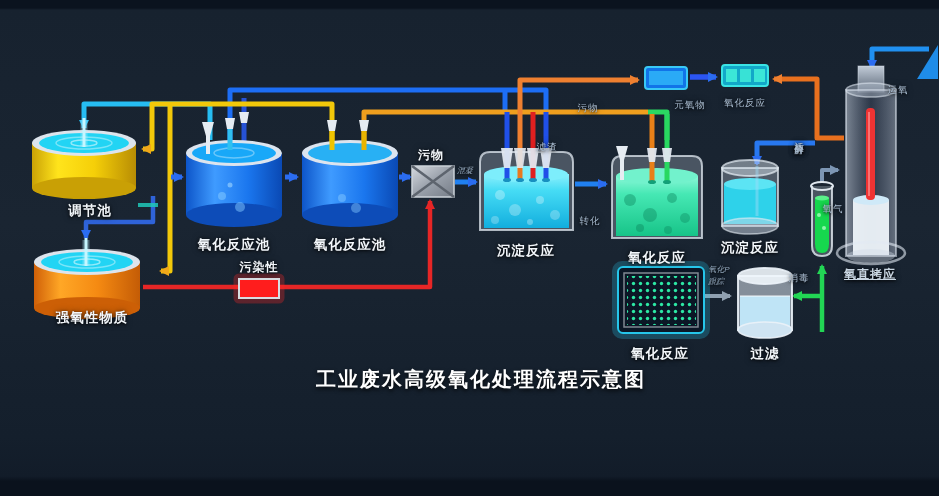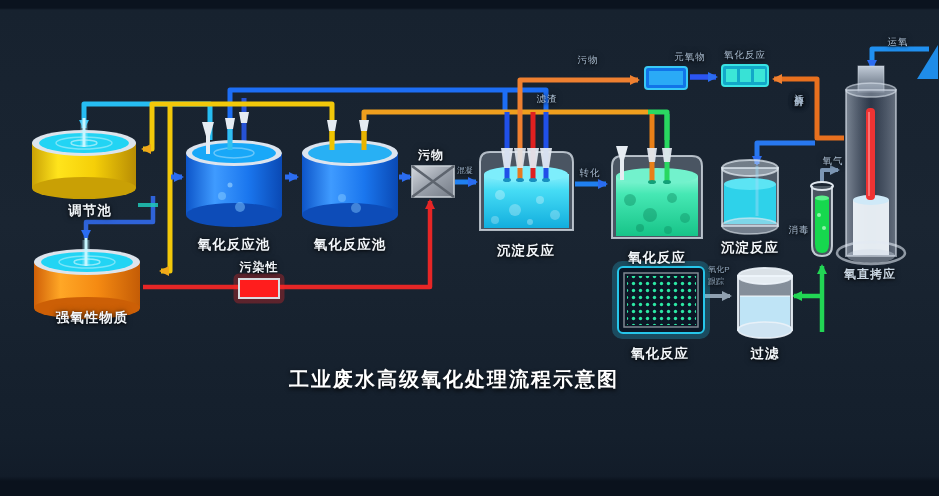--- a/index.html
+++ b/index.html
@@ -4,26 +4,26 @@
 <style>
   html,body{margin:0;padding:0;background:#060b12;}
   #stage{position:relative;width:939px;height:496px;overflow:hidden;
     font-family:"Liberation Sans",sans-serif;
     background:linear-gradient(180deg,#0b131f 0,#0b131f 8px,#17222f 10px,#1a2532 45%,#141f2c 88%,#121c29 96%,#0a121d 97%,#0a121d 100%);}
   #pipes{position:absolute;left:0;top:0;}
   .lbl{position:absolute;transform:translateX(-50%);white-space:nowrap;
     color:#f2f6fa;text-shadow:0 1px 3px rgba(0,0,0,.85),0 0 6px rgba(0,0,0,.5);}
   .m{font-size:13.5px;font-weight:bold;letter-spacing:1px;margin-top:8px;}
   .md{font-size:12px;font-weight:bold;letter-spacing:1px;}
-  .s{font-size:9.5px;color:#a9bcd0;letter-spacing:1px;}
-  .xs{font-size:8px;color:#93a8bd;}
+  .s{font-size:9.5px;color:#a9bcd0;letter-spacing:1px;margin-top:48px;}
+  .xs{font-size:8px;color:#93a8bd;font-style:italic;}
   .vert{writing-mode:vertical-rl;text-orientation:upright;transform:none;line-height:1.05;}
   #title{font-size:20px;font-weight:bold;letter-spacing:2px;color:#ffffff;
     text-shadow:0 2px 4px rgba(0,0,0,.9);}
-  .dim{color:#c9d6e2;}
+  .dim{color:#c9d6e2;text-decoration:underline;}
 </style>
 </head>
 <body>
 
 <div id="stage">
 
 <svg id="pipes" width="939" height="496" viewBox="0 0 939 496">
   <defs>
     <linearGradient id="gYellow" x1="0" y1="0" x2="1" y2="0">
       <stop offset="0" stop-color="#caa206"></stop>
@@ -306,15 +306,15 @@
 <div class="lbl s" style="left:547px;top:93px">滤渣</div>
 <div class="lbl xs" style="left:465px;top:165px">混凝</div>
 <div class="lbl s" style="left:590px;top:167px">转化</div>
 <div class="lbl s" style="left:898px;top:36px">运氧</div>
 <div class="lbl s" style="left:833px;top:155px">氧气</div>
 <div class="lbl s" style="left:799px;top:224px">消毒</div>
 <div class="lbl s vert" style="left:794px;top:86px">污质外分解</div>
 <div class="lbl xs" style="left:719px;top:264px">氧化P</div>
 <div class="lbl xs" style="left:716px;top:276px">跟踪</div>
 
-<div class="lbl" id="title" style="left:454px;top:366px">工业废水高级氧化处理流程示意图</div>
+<div class="lbl" id="title" style="left:481px;top:366px">工业废水高级氧化处理流程示意图</div>
 
 </div>
 
 </body></html>

